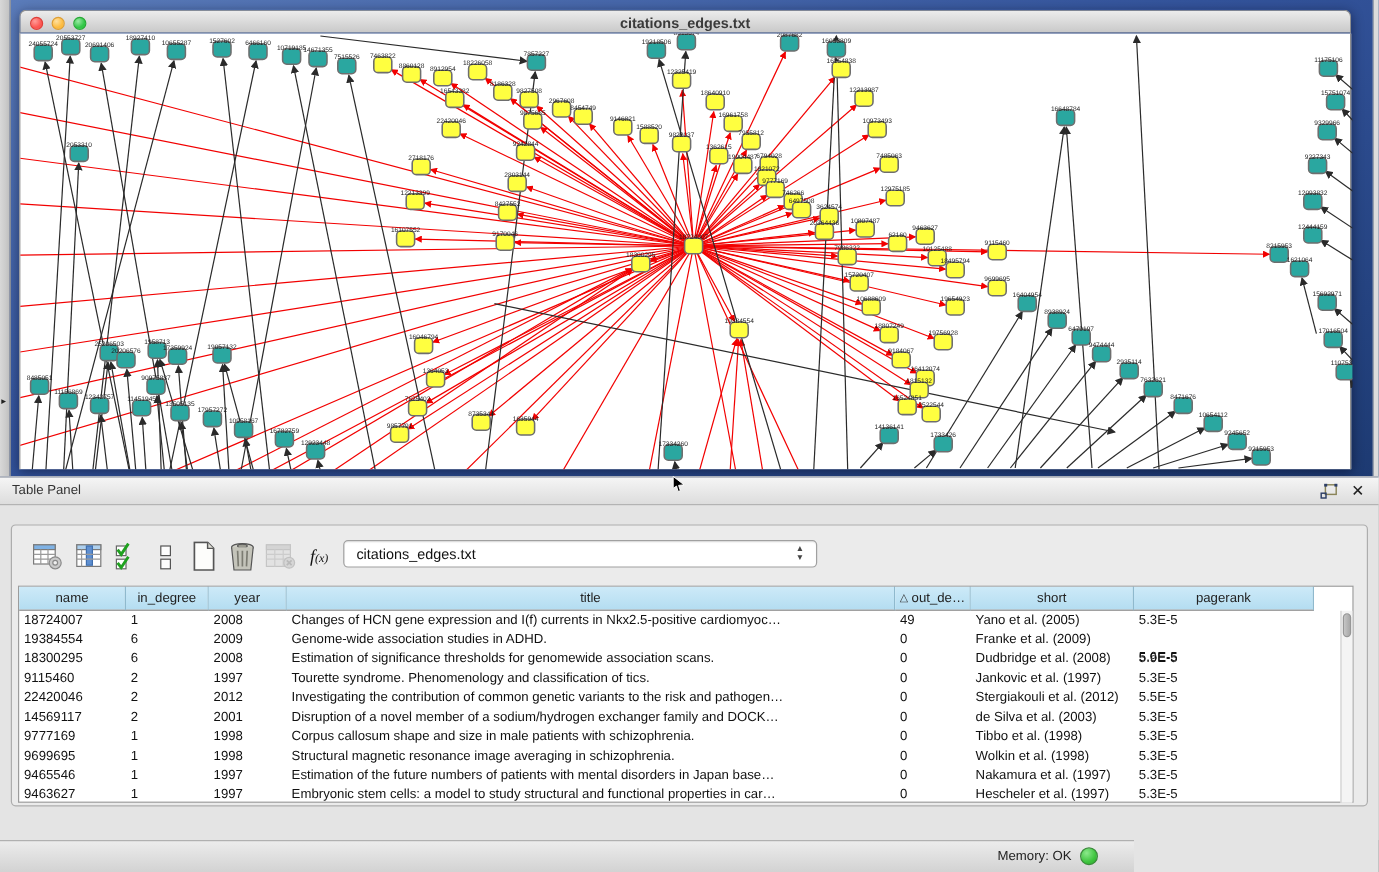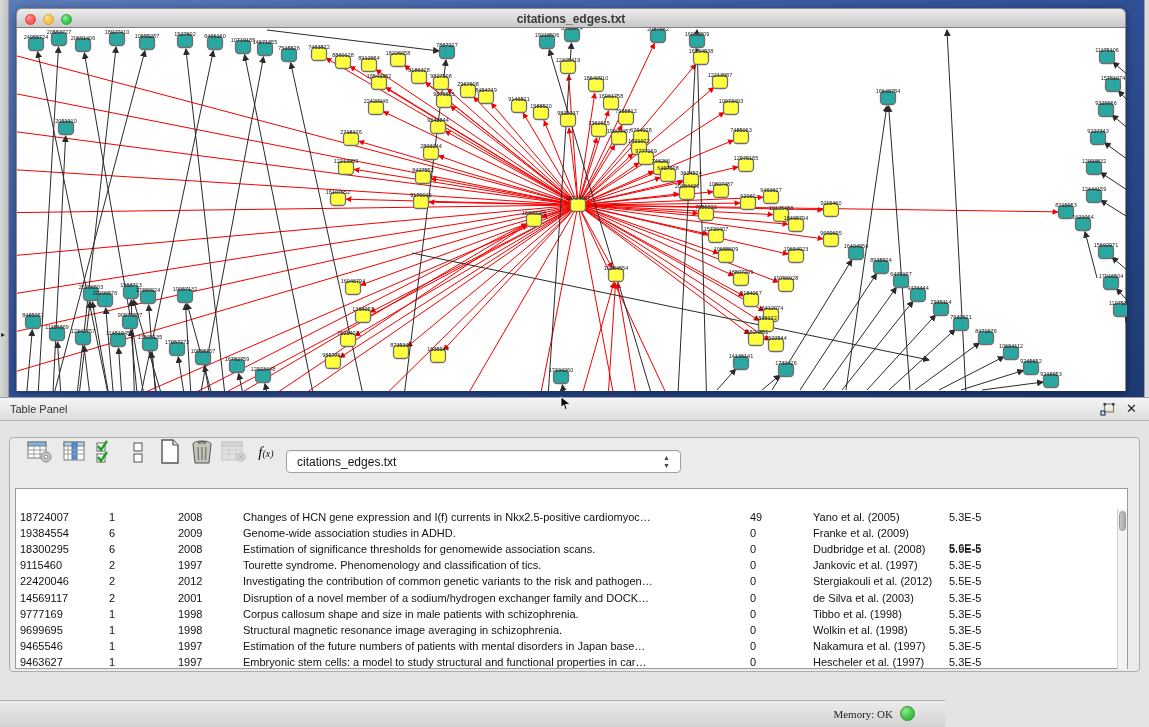--- a/index.html
+++ b/index.html
@@ -27,21 +27,21 @@
   #mouse-cursor{position:absolute;left:560px;top:396px;z-index:40;}
   
   #table-panel{position:absolute;left:0;top:397px;width:1149px;height:303px;background:#e4e4e4;}
   #tp-header{position:absolute;left:0;top:0;width:100%;height:24px;
              background:linear-gradient(#f5f5f5,#dddddd);border-top:1px solid #98a0ac;border-bottom:1px solid #b3b3b3;}
   #tp-title{position:absolute;left:10px;top:5px;font-size:11px;color:#333;}
   #tp-float{position:absolute;right:34px;top:5px;width:15px;height:14px;}
   #tp-close{position:absolute;right:12px;top:3px;font-size:13px;font-weight:bold;color:#222;line-height:16px;}
   #tp-body{position:absolute;left:9px;top:40px;width:1131px;height:235px;
            background:#ebebeb;border:1px solid #adadad;border-radius:4px;}
-  .tool-btn{position:absolute;top:0;width:28px;height:28px;display:flex;align-items:center;justify-content:center;}
+  .tool-btn{position:absolute;top:12px;width:28px;height:28px;display:flex;align-items:center;justify-content:center;}
   #dropdown{position:absolute;left:276px;top:12px;width:395px;height:23px;background:#fff;
             border:1px solid #a0a0a0;border-radius:4px;box-shadow:inset 0 1px 1px rgba(0,0,0,.08);}
   #dropdown-label{position:absolute;left:10px;top:4px;font-size:12px;color:#111;}
   #dropdown-arrows{position:absolute;right:10px;top:3px;font-size:7px;color:#444;line-height:8px;text-align:center;}
   
   #grid{position:absolute;left:5px;top:50px;width:1113px;height:181px;background:#fff;border:1px solid #9c9c9c;}
   #grid-head{position:absolute;left:0;top:0;height:20px;width:1079px;display:flex;}
   .hcell{height:20px;background:linear-gradient(#cdeaf8,#b4ddf1);border-right:1px solid #8fb9cd;border-bottom:1px solid #8a8a8a;
          font-size:11px;color:#222;display:flex;align-items:center;justify-content:center;overflow:hidden;white-space:nowrap;}
   .sort-tri{font-size:9px;margin-right:3px;color:#333;}
@@ -51,21 +51,21 @@
   #vscroll{position:absolute;right:0px;top:20px;width:10px;height:160px;background:#f4f4f4;border-left:1px solid #d0d0d0;}
   #vthumb{position:absolute;left:1px;top:2px;width:7px;height:20px;background:linear-gradient(90deg,#c6c6c6,#a8a8a8);border:1px solid #979797;border-radius:4px;}
   
   #tabs{position:absolute;left:423px;top:277px;height:21px;display:flex;border:1px solid #9b9b9b;border-radius:5px;overflow:hidden;background:#fcfcfc;box-shadow:0 1px 1px rgba(255,255,255,.8);}
   .tab{height:21px;font-size:12px;display:flex;align-items:center;justify-content:center;color:#333;background:linear-gradient(#fefefe,#f2f2f2);border-right:1px solid #b8b8b8;}
   .tab.selected{background:linear-gradient(#909090,#7a7a7a);color:#f4f4f4;}
   .tab:last-child{border-right:none;}
   #tab-node{width:88px;} #tab-edge{width:84px;} #tab-network{width:108px;}
   
   #statusbar{position:absolute;left:0;top:700px;width:945px;height:27px;
-             background:linear-gradient(#ececec,#d2d2d2);border-top:1px solid #b0b0b0;font-family:Liberation Serif, serif;}
+             background:linear-gradient(#ececec,#d2d2d2);border-top:1px solid #b0b0b0;}
   #memory-label{position:absolute;right:52px;top:7px;font-size:11px;color:#222;}
   #memory-led{position:absolute;right:30px;top:5px;width:15px;height:15px;border-radius:50%;
               background:radial-gradient(circle at 35% 30%,#8ce98c,#3ec43e 60%,#2da32d);border:1px solid #3a8a3a;}
 </style>
 </head>
 <body>
 
 <div id="stage">
 
   <div id="desktop">
@@ -570,20 +570,44 @@
       <div class="tool-btn" style="left:242px;font-size:15px;font-family:'Liberation Serif',serif;font-style:italic;color:#111;">
         <span>f<span style="font-size:10px;">(x)</span></span>
       </div>
 
       <div id="dropdown">
         <div id="dropdown-label">citations_edges.txt</div>
         <div id="dropdown-arrows">▲<br>▼</div>
       </div>
 
       <div id="grid">
+        <div id="grid-head">
+            <div class="hcell" style="width: 89px;">
+              <span>name</span>
+            </div>
+            <div class="hcell" style="width: 69px;">
+              <span>in_degree</span>
+            </div>
+            <div class="hcell" style="width: 65px;">
+              <span>year</span>
+            </div>
+            <div class="hcell" style="width: 507px;">
+              <span>title</span>
+            </div>
+            <div class="hcell" style="width: 63px;">
+              <span class="sort-tri">△</span>
+              <span>out_de…</span>
+            </div>
+            <div class="hcell" style="width: 136px;">
+              <span>short</span>
+            </div>
+            <div class="hcell" style="width: 150px;">
+              <span>pagerank</span>
+            </div>
+          </div>
         <div id="grid-body">
             <div class="trow">
               <div class="tcell" style="width: 89px;">18724007</div>
               <div class="tcell" style="width: 69px;">1</div>
               <div class="tcell" style="width: 65px;">2008</div>
               <div class="tcell" style="width: 507px;">Changes of HCN gene expression and I(f) currents in Nkx2.5-positive cardiomyoc…</div>
               <div class="tcell" style="width: 63px;">49</div>
               <div class="tcell" style="width: 136px;">Yano et al. (2005)</div>
               <div class="tcell" style="width: 150px;">5.3E-5</div>
             </div>

